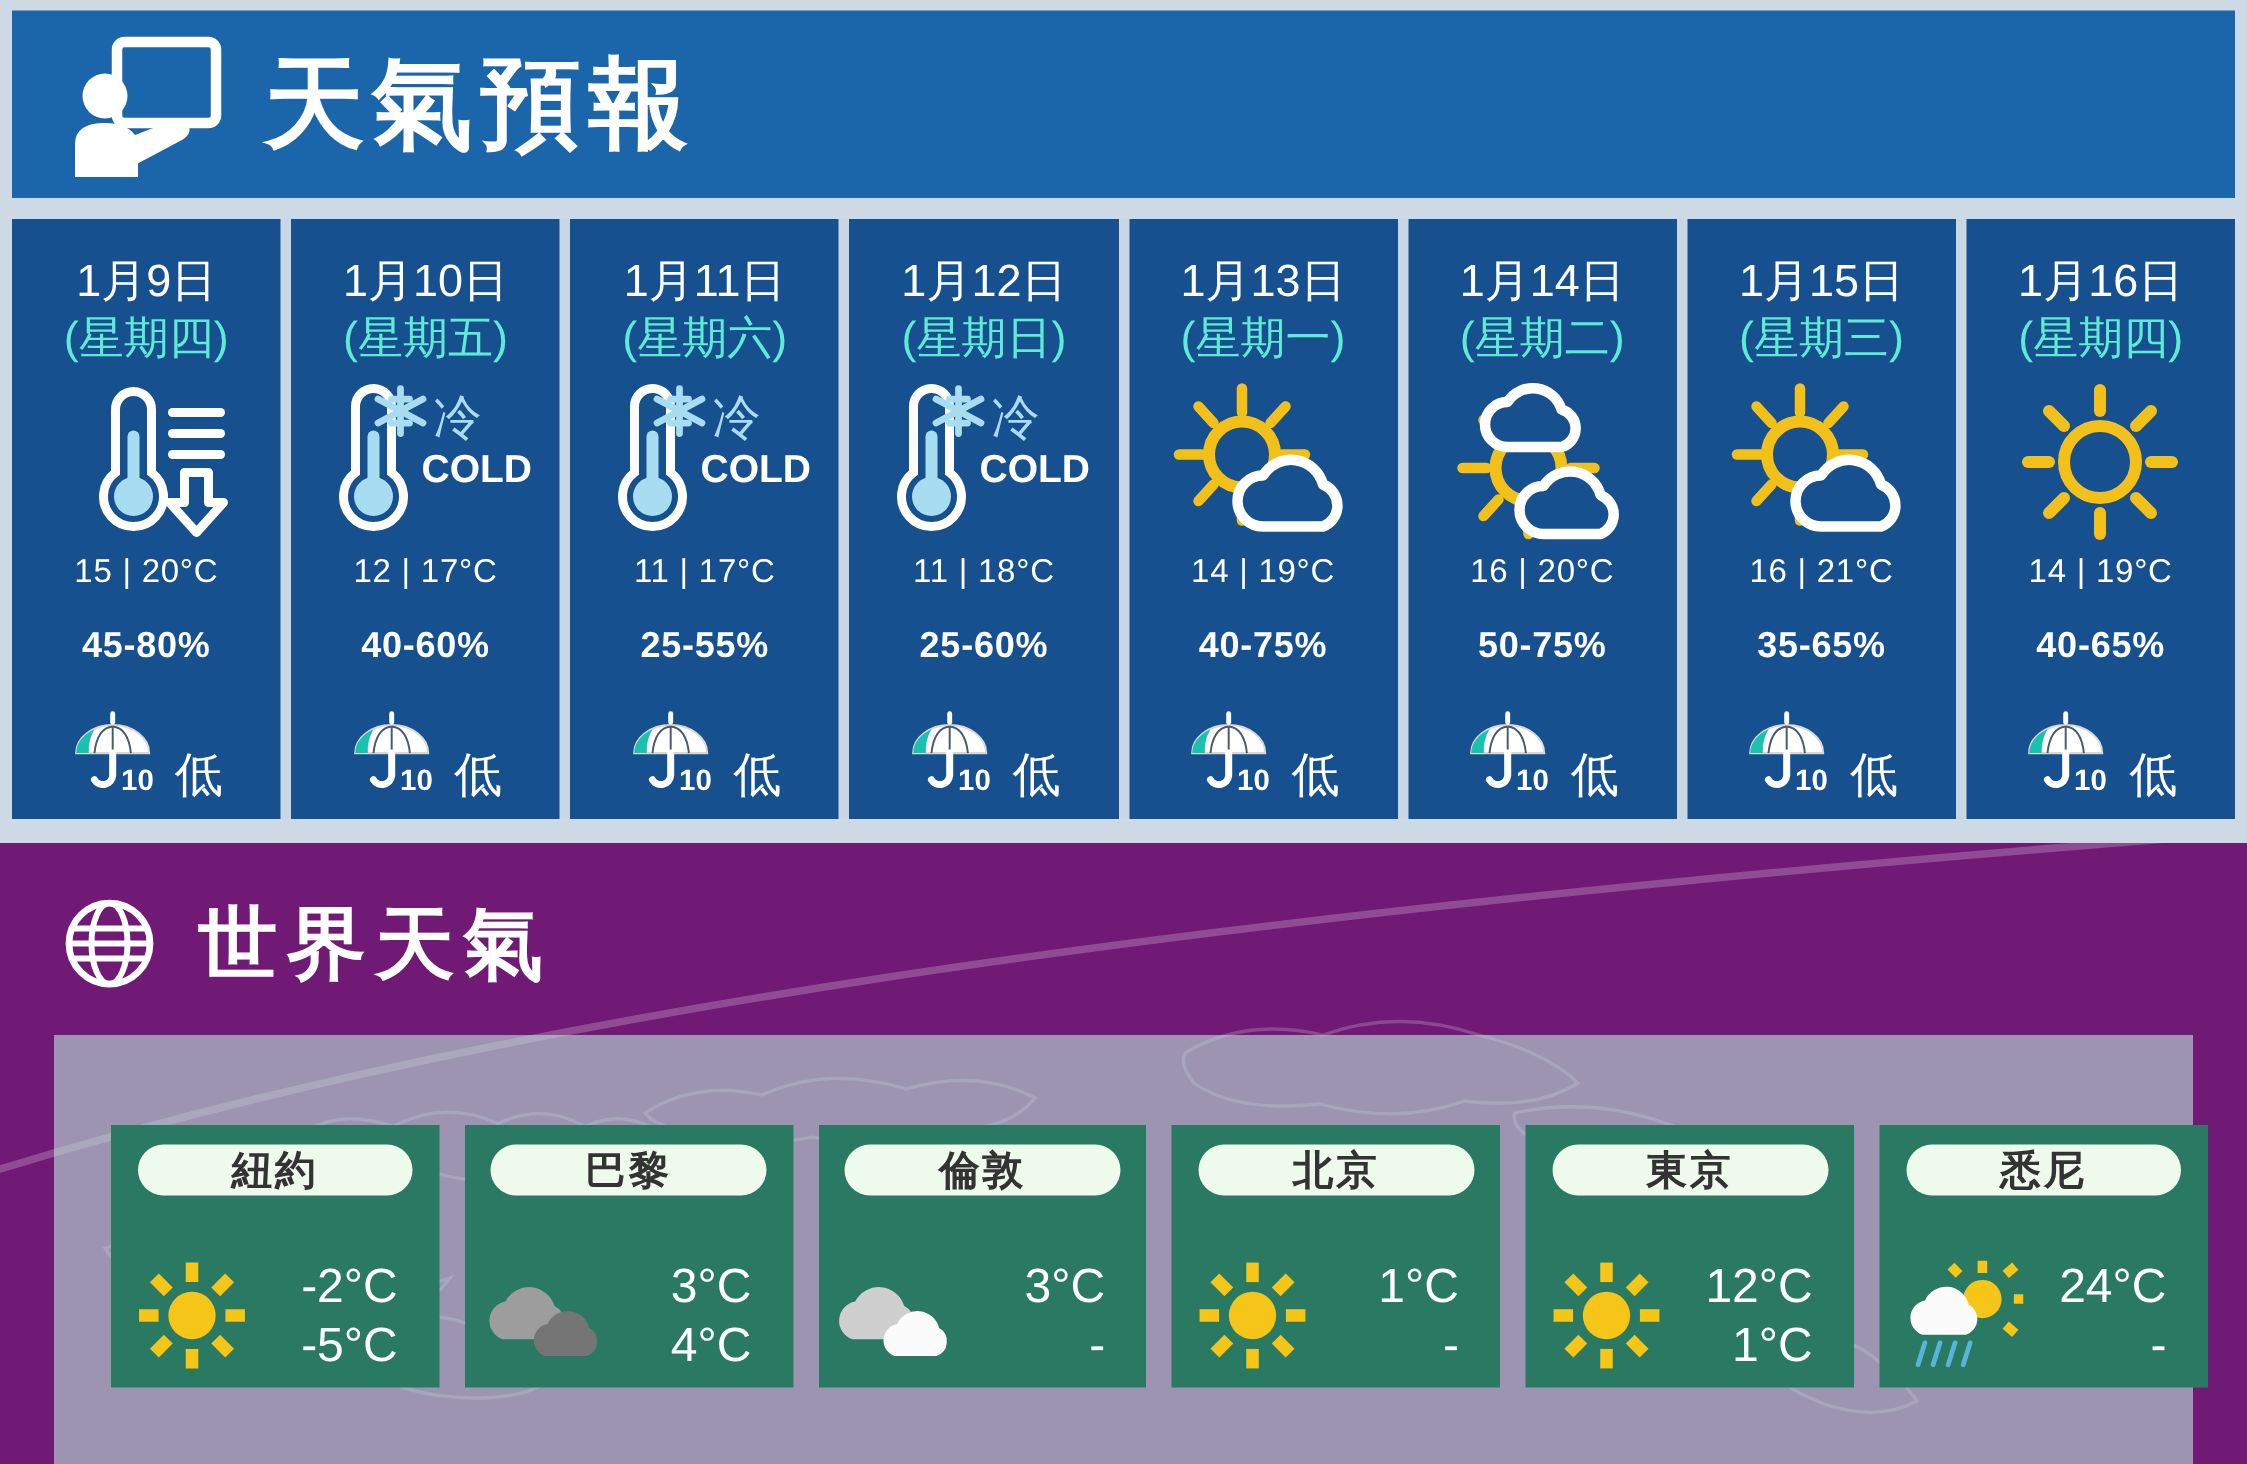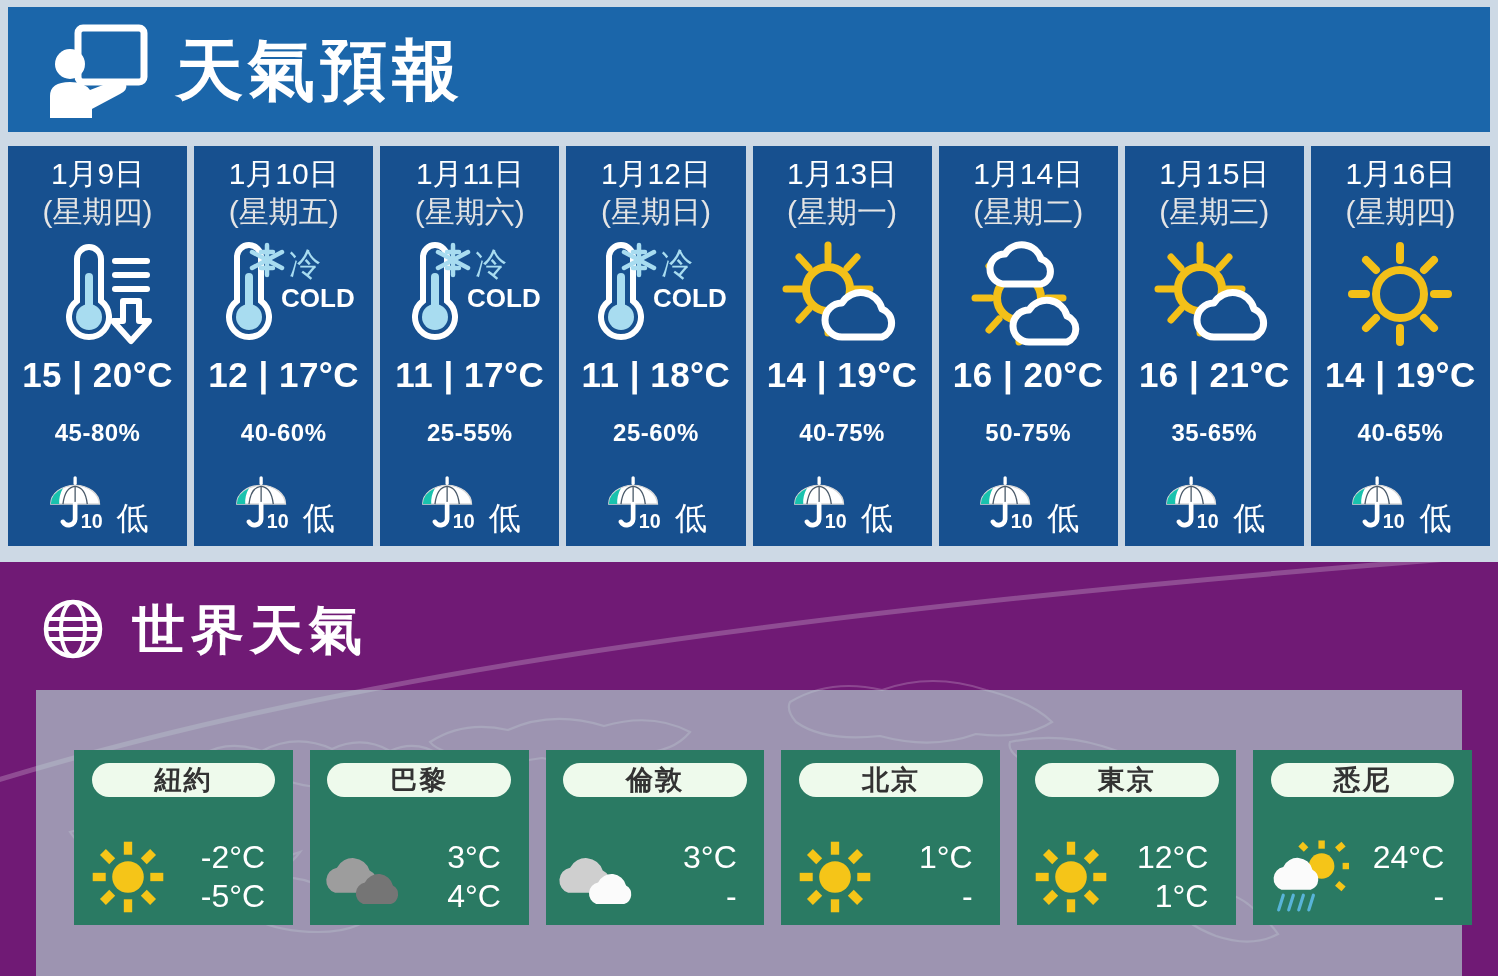--- a/index.html
+++ b/index.html
@@ -39,46 +39,46 @@
     gap: 7px;
     background: #c9d6e3;
   }
   .fc-card {
     flex: 1 1 0;
     background: #17508f;
     position: relative;
     display: flex;
     flex-direction: column;
     align-items: center;
-    padding-top: 9px;
+    padding-top: 23px;
     overflow: hidden;
   }
   .fc-date {
     color: #ffffff;
     font-size: 30px;
     line-height: 1.26;
     text-align: center;
     white-space: nowrap;
   }
   .fc-dow {
-    color: #e5e5e5;
+    color: #5eead4;
     font-size: 30px;
     line-height: 1.26;
     text-align: right;
     white-space: nowrap;
   }
   .fc-icon-wrap {
     height: 118px;
     display: flex; align-items: center; justify-content: center;
     margin-top: 4px;
   }
   .fc-temp {
     color: #ffffff;
-    font-size: 35px;
-    font-weight: bold;
+    font-size: 22px;
+    font-weight: normal;
     letter-spacing: 0.5px;
     line-height: 1.24;
     white-space: nowrap;
   }
   .fc-hum {
     color: #ffffff;
     font-size: 24px;
     font-weight: bold;
     letter-spacing: 0.5px;
     line-height: 1.24;

